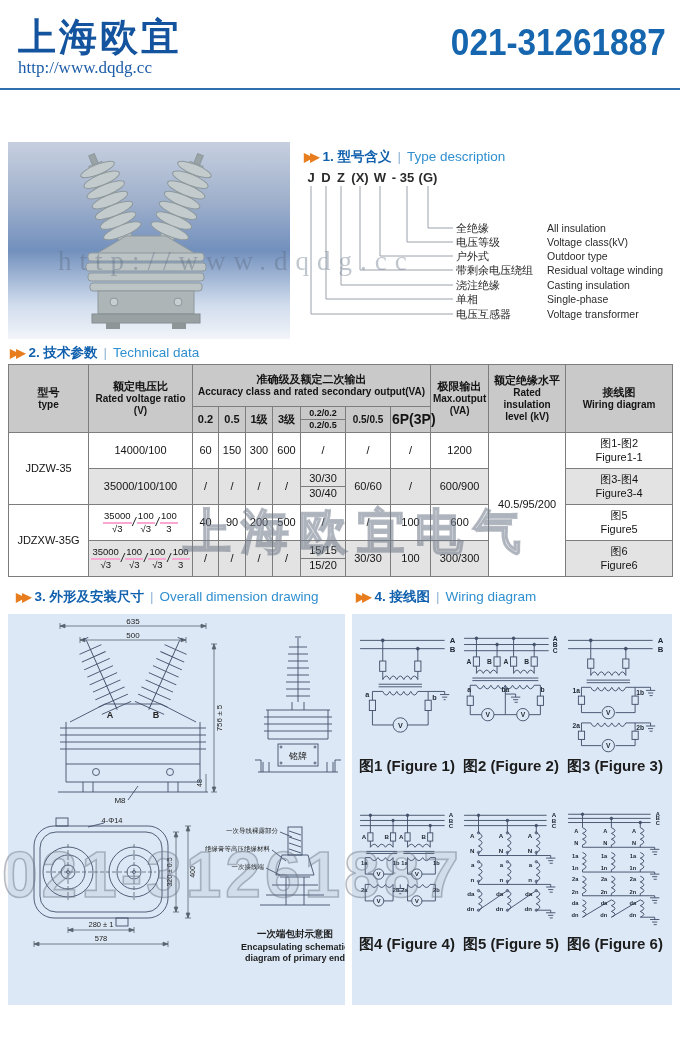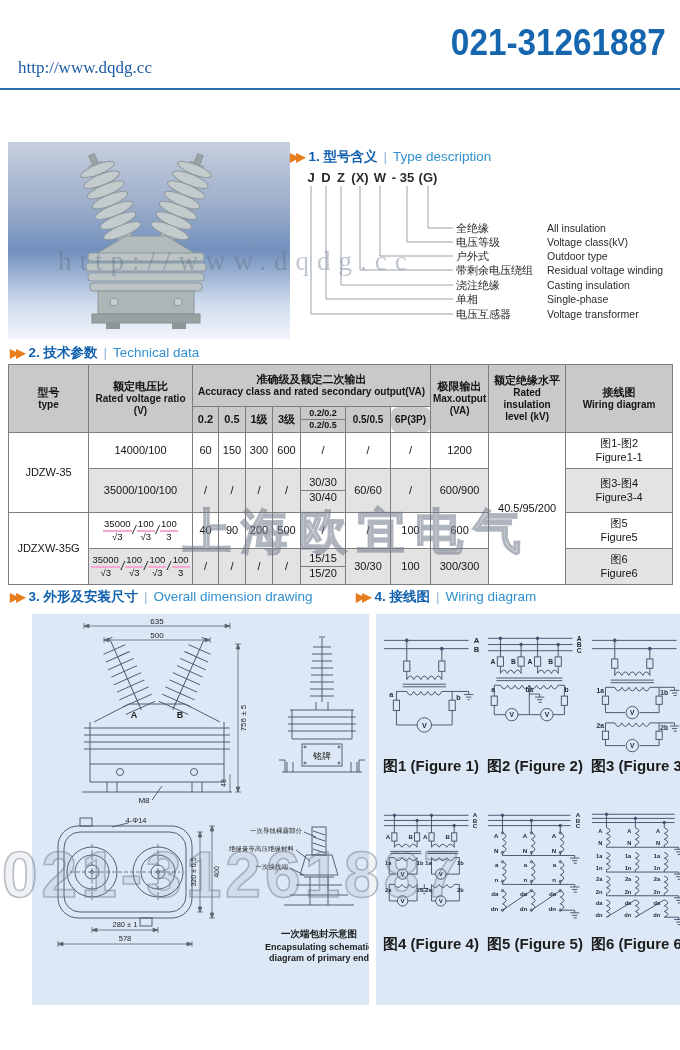--- a/index.html
+++ b/index.html
@@ -36,21 +36,21 @@
   table.tech td{font-size:11px;background:#fff;line-height:1.25;}
   table.tech tr.gray td{background:#e3e3e3;}
   table.tech td.span-cell{background:#fff;}
   .dual .t{border-bottom:1px solid #7d7d7d;}
   .fr{display:inline-block;vertical-align:middle;font-size:9.5px;line-height:1.1;}
   .fr .n{display:block;border-bottom:2px solid #f9a8d4;padding:0 1px;}
   .fr .d{display:block;}
   .fsep{display:inline-block;vertical-align:middle;font-style:italic;font-size:12px;margin:0 1px;}
 
   
-  .panel{position:absolute;top:614px;height:391px;background:#dce8f5;margin-left:24px;}
+  .panel{position:absolute;top:614px;height:391px;background:#dce8f5;}
   .panel-left{left:8px;width:337px;}
   .panel-right{left:352px;width:320px;}
   .figwrap{position:absolute;width:98px;}
   .figwrap svg{display:block;}
   .figcap{margin-top:3px;text-align:center;font-size:15px;font-weight:bold;color:#1c1c1c;white-space:nowrap;}
 
   .lineart{stroke:#42506b;stroke-width:.9;fill:none;}
   .dimart{stroke:#59636f;stroke-width:.8;fill:none;}
   svg text{font-family:"Liberation Sans",sans-serif;}
 
@@ -58,20 +58,21 @@
   .wm{position:absolute;pointer-events:none;z-index:50;white-space:nowrap;}
   .wm-top{left:58px;top:246px;font-family:"Liberation Serif",serif;font-size:27px;letter-spacing:8px;color:rgba(90,105,125,.38);}
   .wm-mid{left:183px;top:500px;font-size:48px;font-weight:bold;letter-spacing:10px;color:rgba(120,130,145,.12);-webkit-text-stroke:1.5px rgba(110,120,135,.5);}
   .wm-bot{left:2px;top:838px;font-size:64px;font-weight:bold;letter-spacing:4px;color:rgba(120,130,145,.1);-webkit-text-stroke:1.6px rgba(105,115,130,.45);}
 </style>
 </head>
 <body>
 
 <div class="page">
 
+  <div class="logo">上海欧宜</div>
   <div class="logo-url">http://www.dqdg.cc</div>
   <div class="phone">021-31261887</div>
   <div class="topline"></div>
 
 
   <div class="photo">
     <svg width="282" height="197" viewBox="0 0 282 197">
       <defs>
         <linearGradient id="sky" x1="0" y1="0" x2="0" y2="1">
           <stop offset="0" stop-color="#c6cfdf"></stop>
@@ -113,21 +114,21 @@
         <rect x="90" y="149" width="96" height="23" fill="#adb5b7" stroke="#8d989c"></rect>
         <rect x="84" y="172" width="108" height="9" fill="#99a1a3" stroke="#848e92"></rect>
         <rect x="98" y="181" width="14" height="6" fill="#8d9597"></rect>
         <rect x="164" y="181" width="14" height="6" fill="#8d9597"></rect>
         <circle cx="106" cy="160" r="4" fill="#c6cecf" stroke="#8d989c"></circle>
         <circle cx="170" cy="160" r="4" fill="#c6cecf" stroke="#8d989c"></circle>
       </g>
     </svg>
   </div>
 
-  <div class="sec-title" style="left:290px;top:148px;">
+  <div class="sec-title" style="left:304px;top:148px;">
     <span class="arr">▶▶</span><span>1.</span>
     <span>型号含义</span><span class="sep">|</span><span class="en">Type description</span>
   </div>
 
   <svg class="model-svg" width="385" height="172" viewBox="0 0 385 172">
     <g font-size="13" font-weight="bold" text-anchor="middle">
       <text x="16" y="16">J</text>
       <text x="31" y="16">D</text>
       <text x="46" y="16">Z</text>
       <text x="65" y="16">(X)</text>
@@ -220,40 +221,40 @@
       <th>0.5</th>
       <th>1级</th>
       <th>3级</th>
       <th style="font-size:9px;padding:0;">
         <div class="dual">
               <div class="t">0.2/0.2</div>
               <div class="b">0.2/0.5</div>
             </div>
       </th>
       <th style="font-size:10px;">0.5/0.5</th>
-      <th style="font-size:10px;border-radius:8px;">6P(3P)</th>
+      <th style="font-size:14px;">6P(3P)</th>
     </tr>
     <tr style="height:36px">
       <td rowspan="2" class="span-cell">JDZW-35</td>
       <td>14000/100</td>
       <td>60</td>
       <td>150</td>
       <td>300</td>
       <td>600</td>
       <td>/</td>
       <td>/</td>
       <td>/</td>
       <td>1200</td>
       <td rowspan="4" class="span-cell">40.5/95/200</td>
       <td>
             <div>图1-图2</div>
             <div>Figure1-1</div>
           </td>
     </tr>
-    <tr style="height:44px" class="gray">
+    <tr style="height:36px" class="gray">
       <td>35000/100/100</td>
       <td>/</td>
       <td>/</td>
       <td>/</td>
       <td>/</td>
       <td style="padding:0;">
             <div class="dual">
               <div class="t">30/30</div>
               <div class="b">30/40</div>
             </div>
@@ -302,21 +303,21 @@
       <td>100</td>
       <td>300/300</td>
       <td>
             <div>图6</div>
             <div>Figure6</div>
           </td>
     </tr>
   </tbody>
     </table>
 
-  <div class="sec-title" style="left:10px;top:588px;">
+  <div class="sec-title" style="left:16px;top:588px;">
     <span class="arr">▶▶</span><span>3.</span>
     <span>外形及安装尺寸</span><span class="sep">|</span><span class="en">Overall dimension drawing</span>
   </div>
   <div class="sec-title" style="left:356px;top:588px;">
     <span class="arr">▶▶</span><span>4.</span>
     <span>接线图</span><span class="sep">|</span><span class="en">Wiring diagram</span>
   </div>
 
   <div class="panel panel-left">
     <svg width="337" height="391" viewBox="0 0 337 391">

